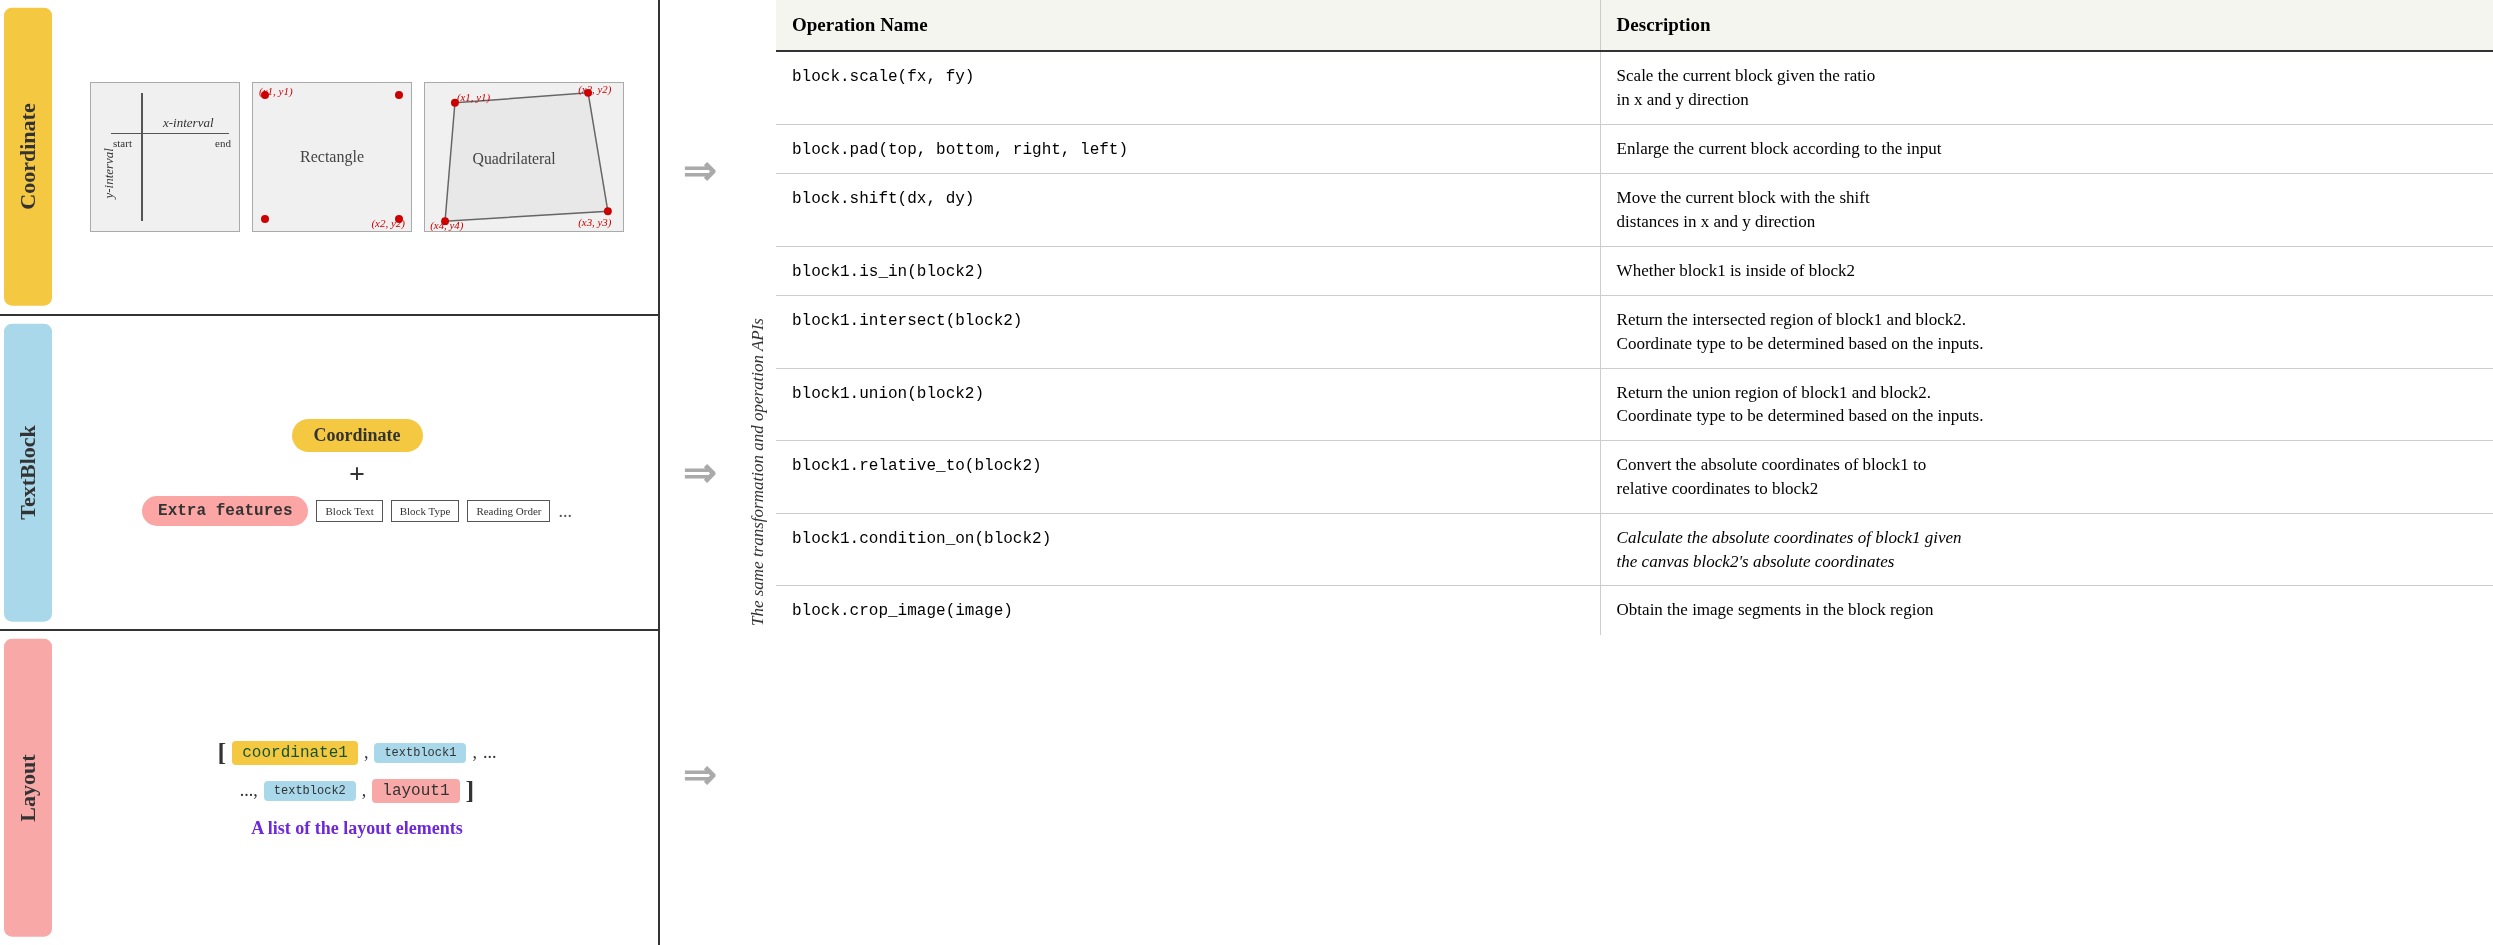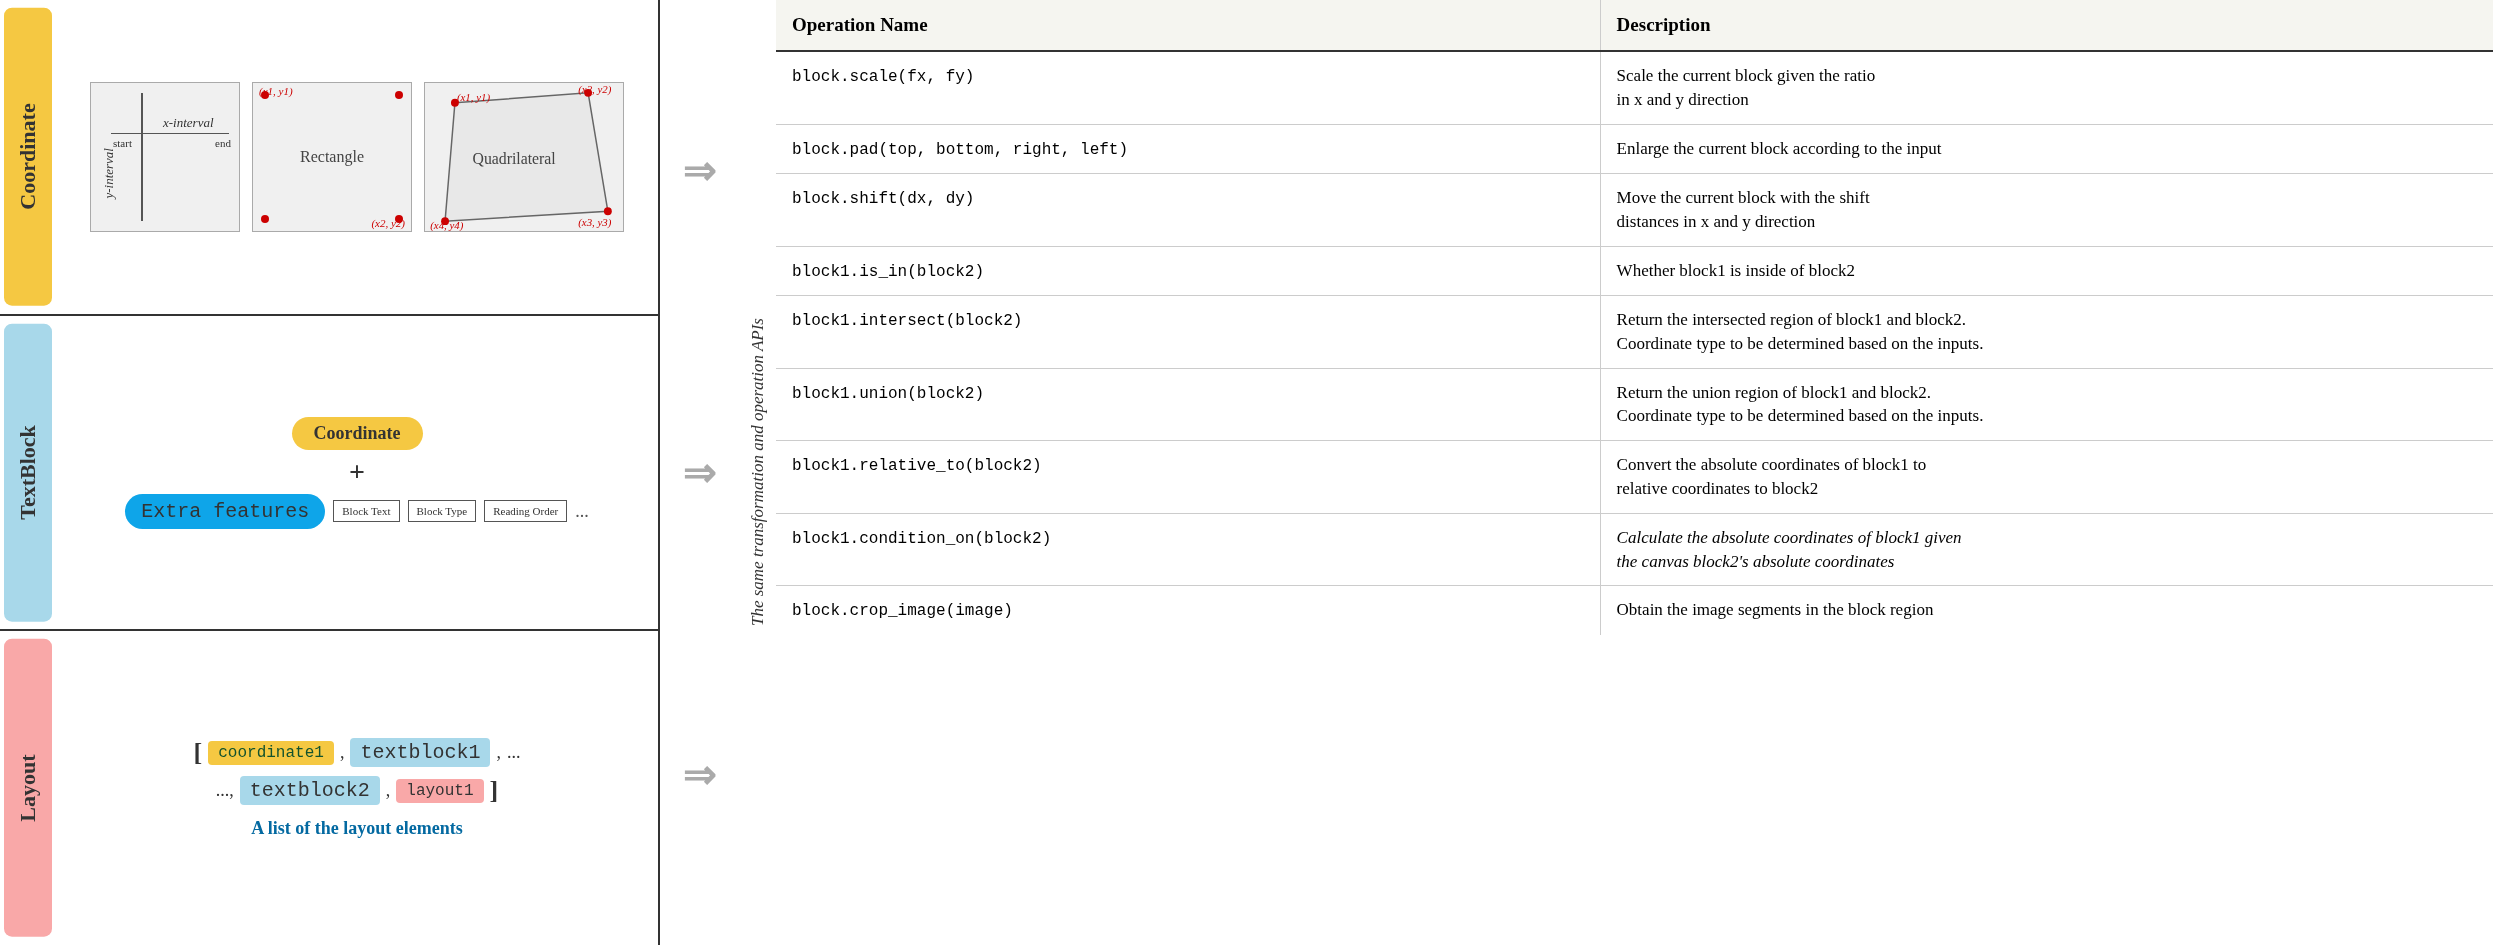--- a/index.html
+++ b/index.html
@@ -213,25 +213,25 @@
       font-weight: bold;
       color: #333;
     }
     .extra-features-row {
       display: flex;
       flex-direction: row;
       align-items: center;
       gap: 8px;
     }
     .extra-pill {
-      background: #0ea5e9;
+      background: #fca5a5;
       border-radius: 20px;
       padding: 6px 16px;
-      font-size: 20px;
-      font-weight: normal;
+      font-size: 16px;
+      font-weight: bold;
       color: #333;
       font-family: 'Courier New', monospace;
     }
     .feature-box {
       border: 1.5px solid #555;
       padding: 4px 8px;
       font-size: 11px;
       color: #333;
       text-align: center;
       background: #fff;
@@ -267,21 +267,21 @@
       border-radius: 4px;
       padding: 3px 10px;
       font-size: 16px;
       font-family: 'Courier New', monospace;
       color: #14532d;
     }
     .tag-textblock {
       background: #a8d8ea;
       border-radius: 4px;
       padding: 3px 10px;
-      font-size: 20px;
+      font-size: 12px;
       font-family: 'Courier New', monospace;
       color: #333;
     }
     .tag-layout {
       background: #f9a8a8;
       border-radius: 4px;
       padding: 3px 10px;
       font-size: 16px;
       font-family: 'Courier New', monospace;
       color: #333;
@@ -289,21 +289,21 @@
     .comma-text {
       font-size: 18px;
       color: #333;
     }
     .ellipsis-text2 {
       font-size: 18px;
       color: #333;
     }
     .layout-subtitle {
       font-size: 18px;
-      color: #0369a1;
+      color: #6d28d9;
       font-weight: bold;
       margin-top: 4px;
     }
 
     
     .middle-arrows {
       width: 80px;
       display: flex;
       flex-direction: column;
       align-items: center;

